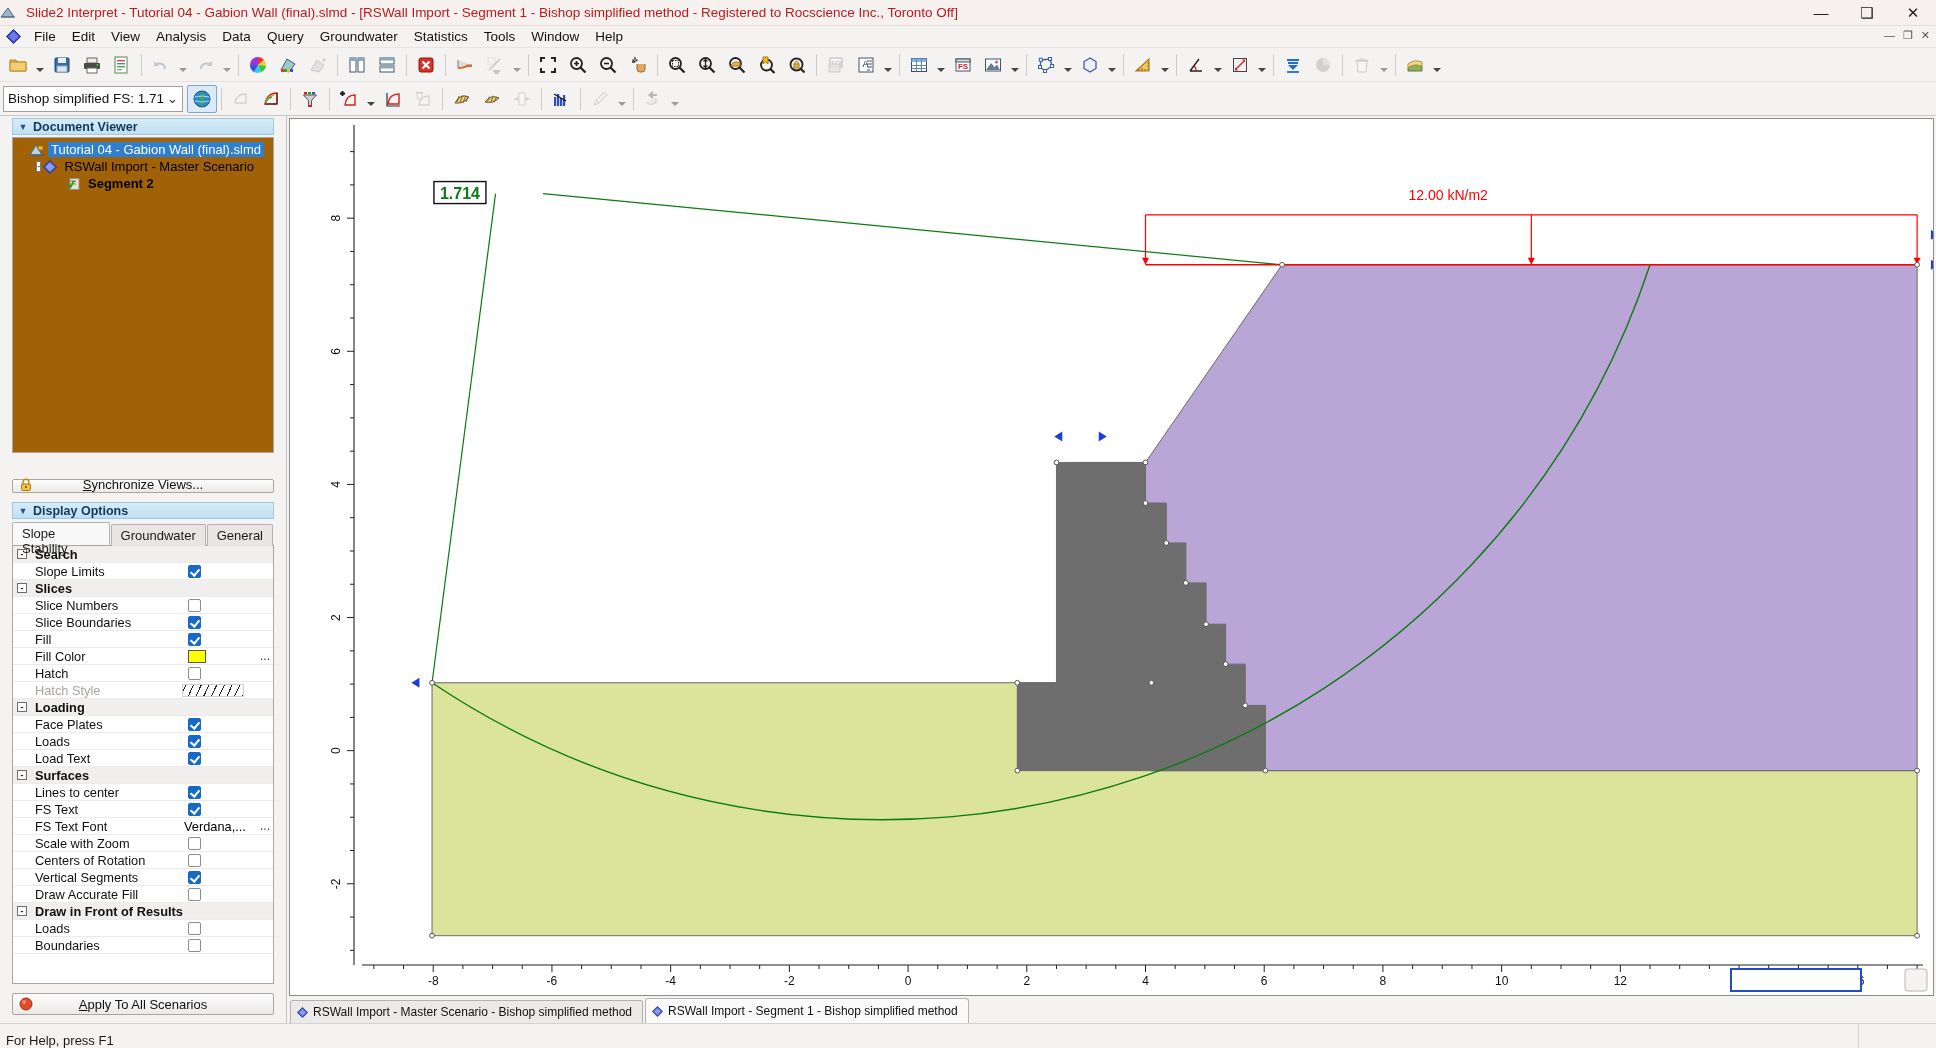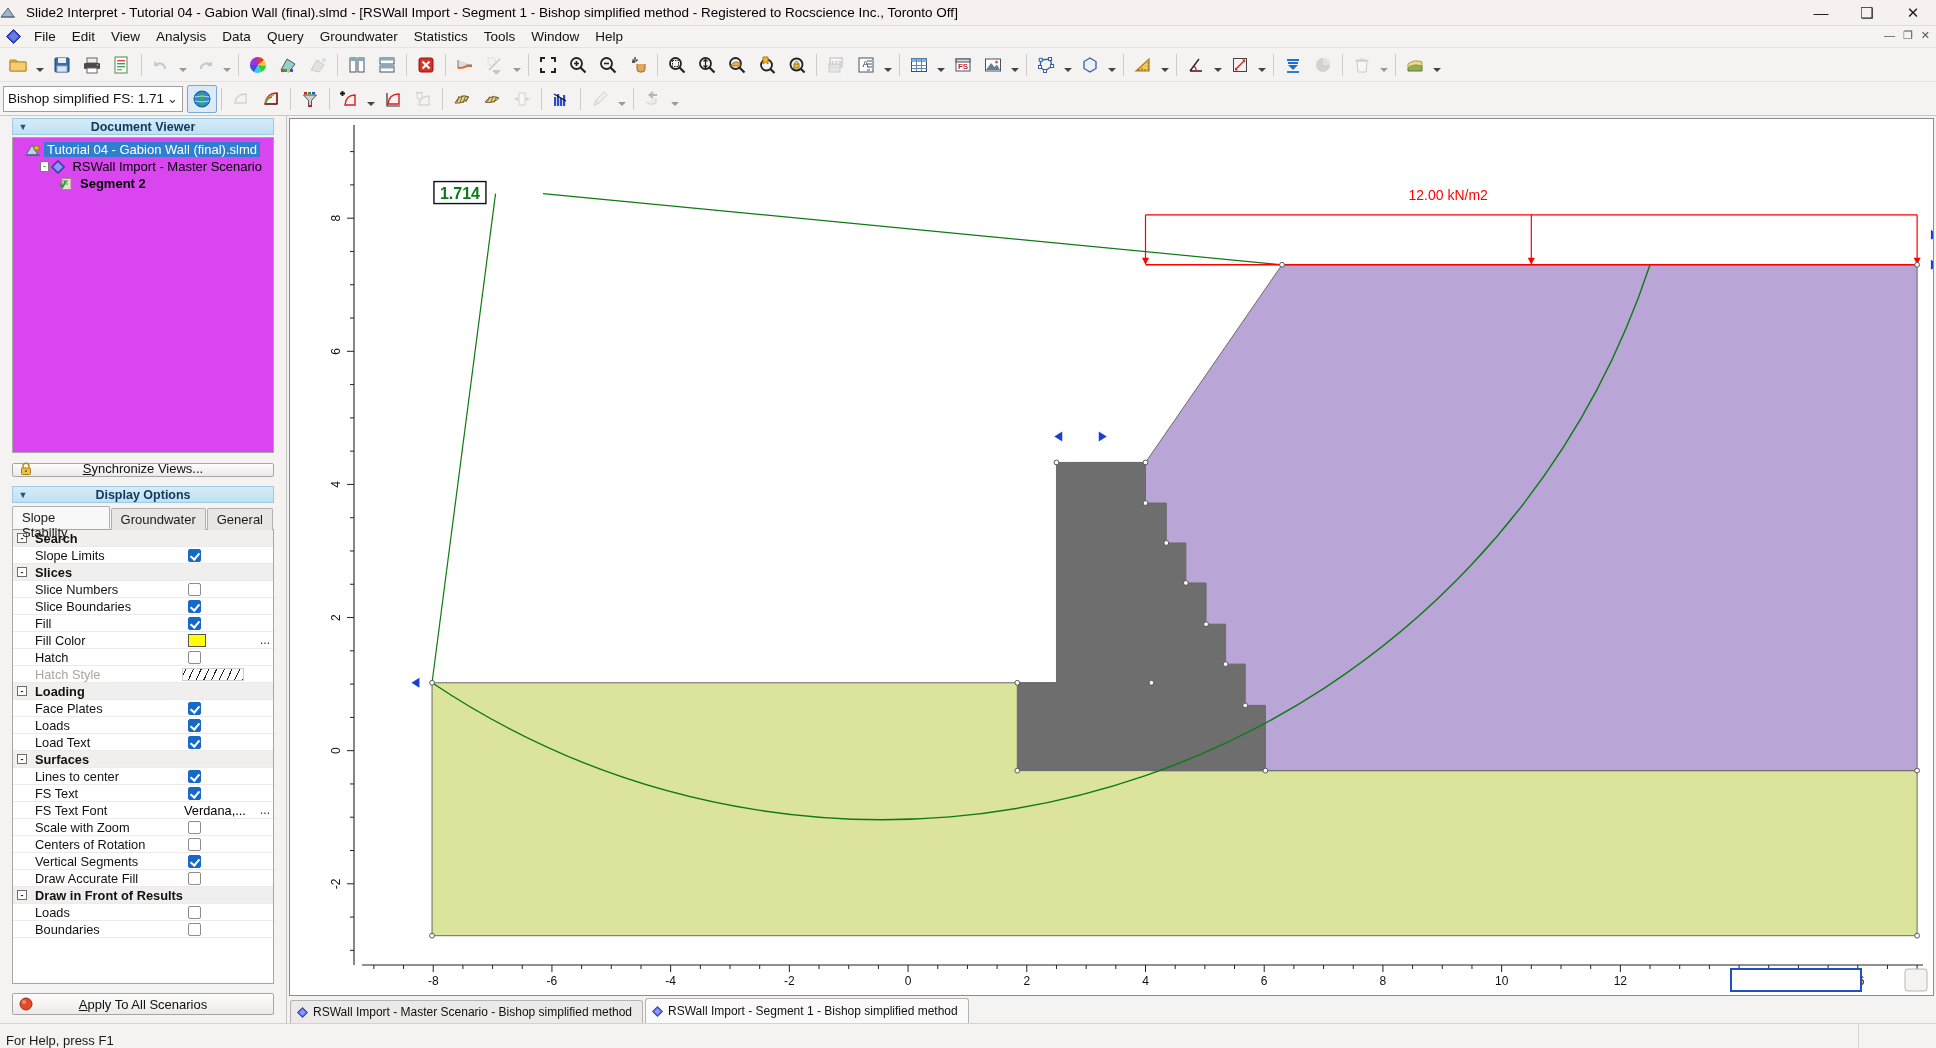--- a/index.html
+++ b/index.html
@@ -13,21 +13,21 @@
     -webkit-font-smoothing:antialiased;
   }
   .app { position:relative; width:1936px; height:1048px; background:#f4f3f2; display:flex; flex-direction:column; }
 
   
   .titlebar {
     height:26px; background:#f6f0ef; display:flex; align-items:center;
     border-bottom:1px solid #e3dcdb; flex:none;
   }
   .tb-icon { width:26px; text-align:center; font-size:13px; color:#5a5a5a; }
-  .tb-title { font-size:13.5px; color:#000000; flex:1; white-space:nowrap; overflow:hidden; }
+  .tb-title { font-size:13.5px; color:#b91c1c; flex:1; white-space:nowrap; overflow:hidden; }
   .tb-btns { display:flex; height:26px; }
   .tb-btn { width:46px; display:flex; align-items:center; justify-content:center; font-size:15px; color:#202020; }
 
   
   .menubar { height:22px; background:#f4f3f2; display:flex; align-items:center; border-bottom:1px solid #e8e4e3; flex:none; position:relative;}
   .menu-logo { width:26px; display:flex; align-items:center; justify-content:center; }
   .menu-item { padding:2px 8px; font-size:13.5px; color:#111; cursor:default; white-space:nowrap;text-align:center;}
   .menu-right { position:absolute; right:6px; top:3px; display:flex; gap:8px; color:#555; font-size:12px;}
 
   
@@ -51,24 +51,24 @@
   
   .body { flex:1; display:flex; min-height:0; }
 
   
   .left { width:287px; flex:none; background:#f4f3f2; display:flex; flex-direction:column; border-right:1px solid #c7c3c2;}
   .panelhdr {
     height:17px; background:linear-gradient(#d6ecf8,#bfe0f2); border:1px solid #9ec9e2;
     display:flex; align-items:center; font-size:12.5px; font-weight:bold; color:#12395c; margin:2px 12px 0 12px;
   }
   .panelhdr .caret { width:20px; text-align:center; font-size:9px; color:#20557d;}
-  .panelhdr .txt { flex:1; text-align:center; padding-right:20px; }
+  .panelhdr .txt { flex:1; padding-right:20px; }
   .docviewer {
-    margin:2px 12px 0 12px; background:#d946ef; border:1px solid #a9a5a4; flex:none; height:316px;
-    padding:3px 8px; font-size:13px; overflow:hidden;
+    margin:2px 12px 16px 12px; background:#a16207; border:1px solid #a9a5a4; flex:none; height:316px;
+    padding:3px 16px; font-size:13px; overflow:hidden;
   }
   .tree-row { display:flex; align-items:center; height:17px; white-space:nowrap; }
   .tree-lbl { padding:0 3px; }
   .tree-lbl.sel { background:#2f7fd1; color:#fff; }
   .tree-lbl.bold { font-weight:bold; }
   .tree-exp { width:11px; height:11px; border:1px solid #7b7b7b; background:#fff; font-size:9px;
               display:inline-flex; align-items:center; justify-content:center; color:#333; line-height:1; margin-right:2px;}
   .ico-doc{ width:16px;height:14px;margin-right:3px;display:inline-block;position:relative;}
   .ico-diamond{ width:14px;height:14px;margin-right:4px;display:inline-block;}
   .ico-seg{ width:14px;height:14px;margin-right:4px;display:inline-block;}

